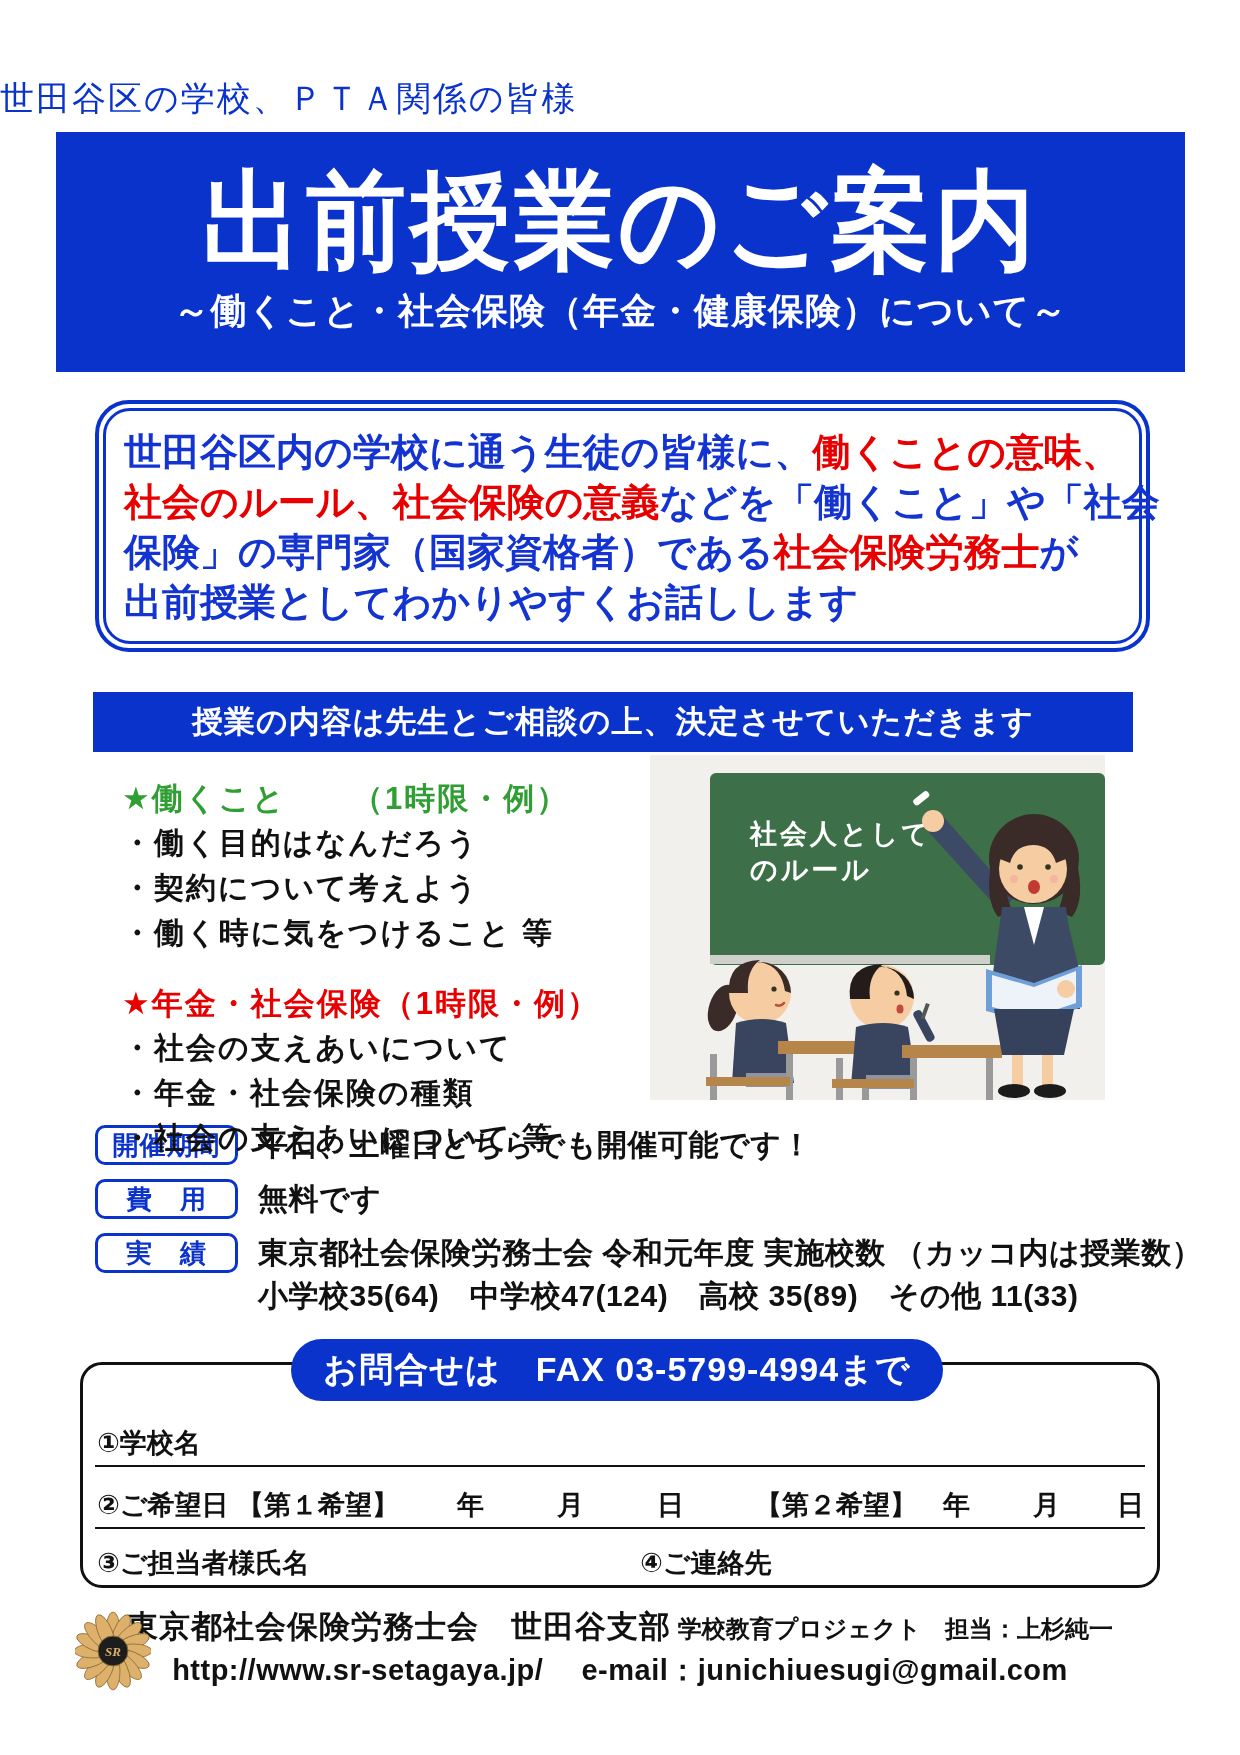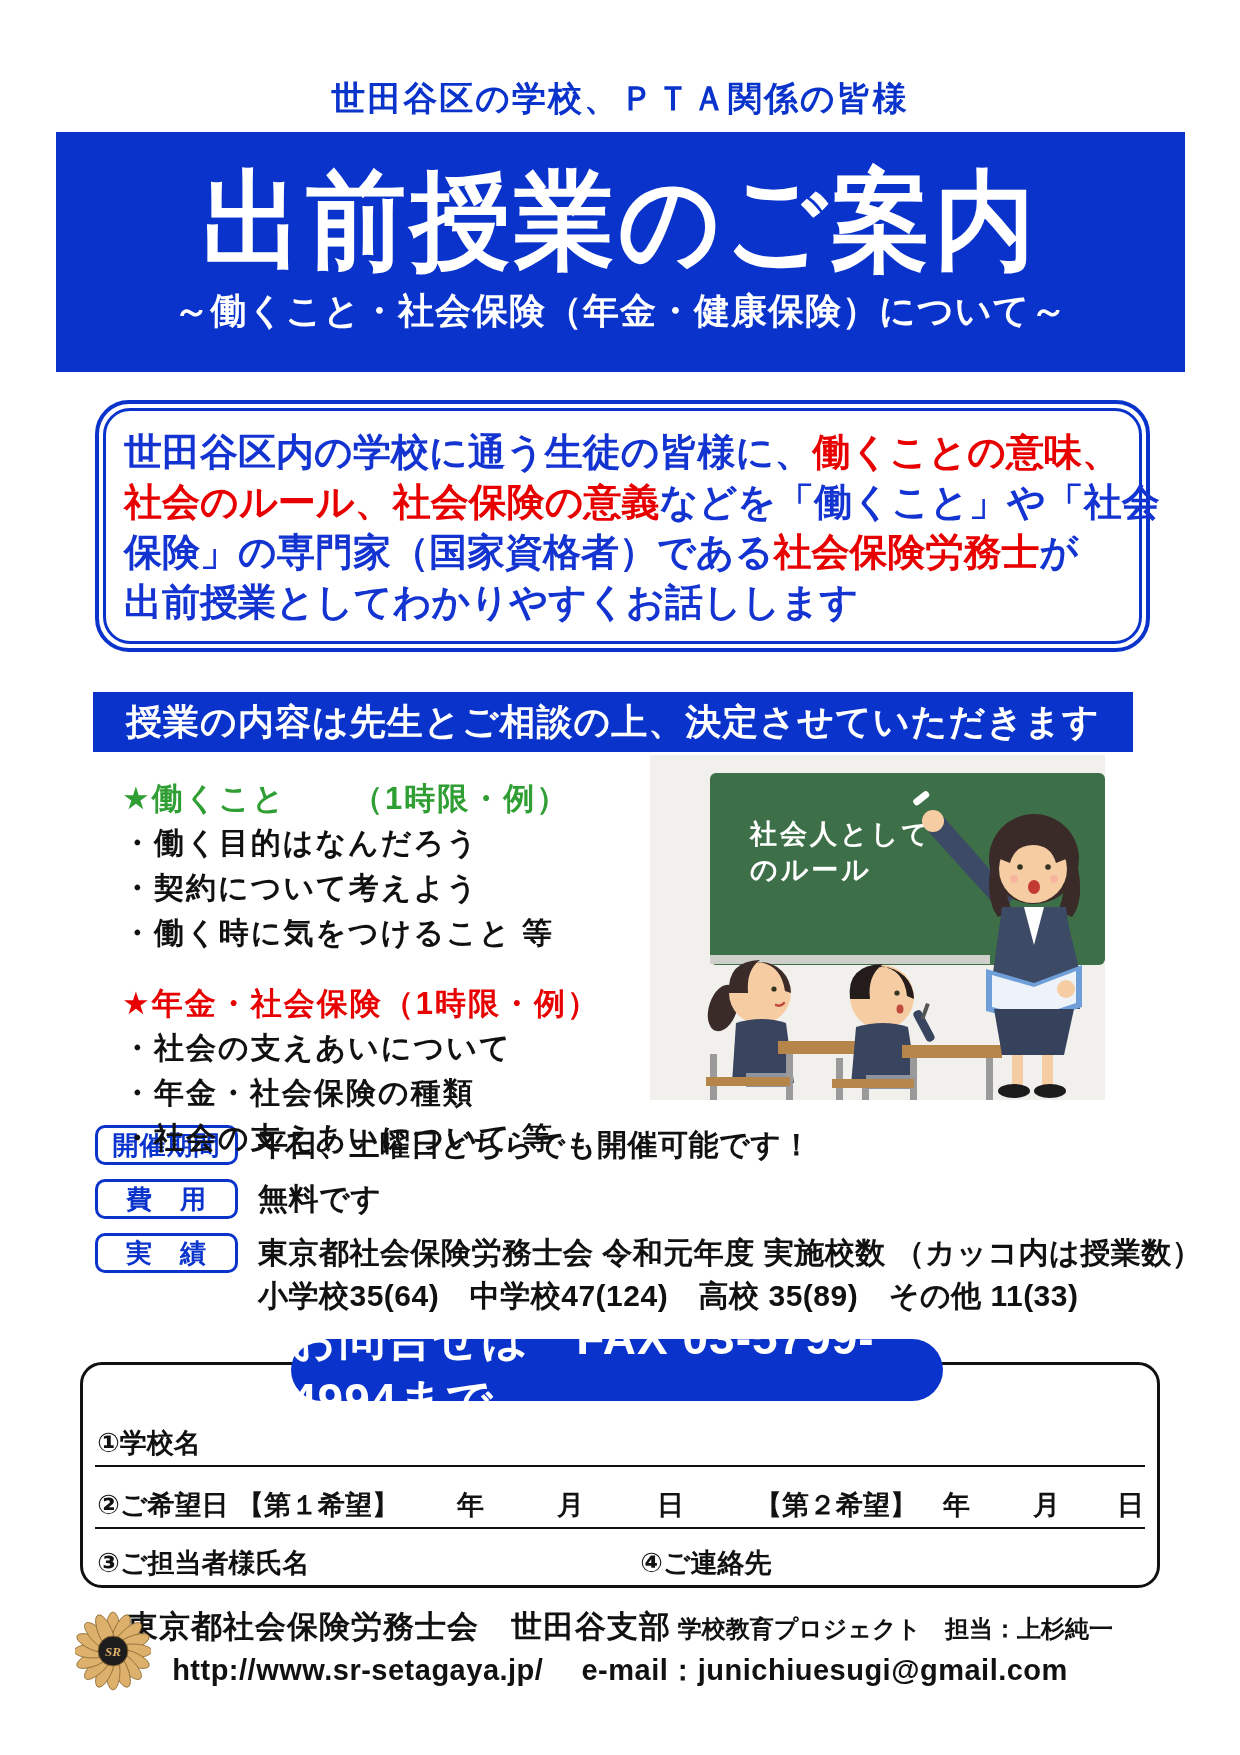--- a/index.html
+++ b/index.html
@@ -4,22 +4,22 @@
 <style>
   * { margin:0; padding:0; box-sizing:border-box; }
   html,body { background:#ffffff; }
   body { font-family:"Liberation Sans","DejaVu Sans",sans-serif; }
   .page {
     position:relative; width:1240px; height:1755px; margin:0 auto;
     background:#ffffff; overflow:hidden;
   }
   
   .audience {
-    padding-top:76px; text-align:center;
-    font-size:34px; font-weight:bold; color:#0a33cc; letter-spacing:2px;
+    padding-top:76px; 
+    font-size:34px; font-weight:normal; color:#0a33cc; letter-spacing:2px;
   }
   .title-banner {
     margin:10px 55px 16px 56px; height:240px; background:#0a33cc;
     display:flex; flex-direction:column; align-items:center; justify-content:center;
   }
   .title-banner .title {
     color:#ffffff; font-size:100px; font-weight:bold; letter-spacing:4px;
     line-height:1.05; transform:scaleY(1.08);
   }
   .title-banner .subtitle {
@@ -33,21 +33,21 @@
     border:3px solid #0a33cc; border-radius:27px; padding:16px 16px 14px 18px;
   }
   .intro-line { font-size:38px; font-weight:bold; line-height:50px; letter-spacing:0px; white-space:nowrap; }
   .t-blue { color:#1434d2; }
   .t-red  { color:#e80000; }
   
   .consult-banner {
     margin:40px 0 0 93px; width:1040px; height:60px; background:#0a33cc;
     display:flex; align-items:center; justify-content:center;
   }
-  .consult-banner span { color:#ffffff; font-size:36px; font-weight:bold; letter-spacing:1px; }
+  .consult-banner span { color:#ffffff; font-size:31px; font-weight:bold; letter-spacing:1px; }
   
   .content-row { position:relative; margin-top:8px; height:353px; }
   .topics { position:absolute; left:122px; top:18px; }
   .topic-header { font-size:31px; font-weight:bold; letter-spacing:2px; }
   .topic-header.green { color:#2f9e33; }
   .topic-header.red { color:#e80000; margin-top:28px; }
   .topic-item { font-size:30px; font-weight:bold; color:#111; line-height:45px; letter-spacing:2px; }
   .classroom { position:absolute; left:650px; top:-5px; }
   
   .info-rows { margin:12px 0 0 95px; }
@@ -61,21 +61,21 @@
   .info-text .line2 { margin-top:3px; }
   
   .contact-box {
     position:relative; margin:46px 0 0 80px; width:1080px; height:226px;
     border:3px solid #111; border-radius:22px; padding:0 12px;
   }
   .contact-pill {
     position:absolute; top:-26px; left:208px; width:652px; height:62px;
     background:#0a33cc; border-radius:32px; display:flex; align-items:center; justify-content:center;
   }
-  .contact-pill span { color:#ffffff; font-size:46px; font-weight:bold; letter-spacing:1px; }
+  .contact-pill span { color:#ffffff; font-size:34px; font-weight:bold; letter-spacing:1px; }
   .form-row { position:relative; border-bottom:2px solid #111; font-size:27px; font-weight:bold; color:#111; }
   .form-row.r1 { margin-top:62px; height:40px; padding-left:2px; }
   .form-row.r2 { margin-top:20px; height:42px; }
   .form-row.r3 { margin-top:16px; height:42px; }
   .form-row .f { position:absolute; bottom:4px; white-space:nowrap; }
   
   .footer { position:relative; margin-top:18px; }
   .footer-logo { position:absolute; left:75px; top:4px; }
   .footer-text { text-align:center; }
   .footer-l1 { font-weight:bold; color:#111; }

